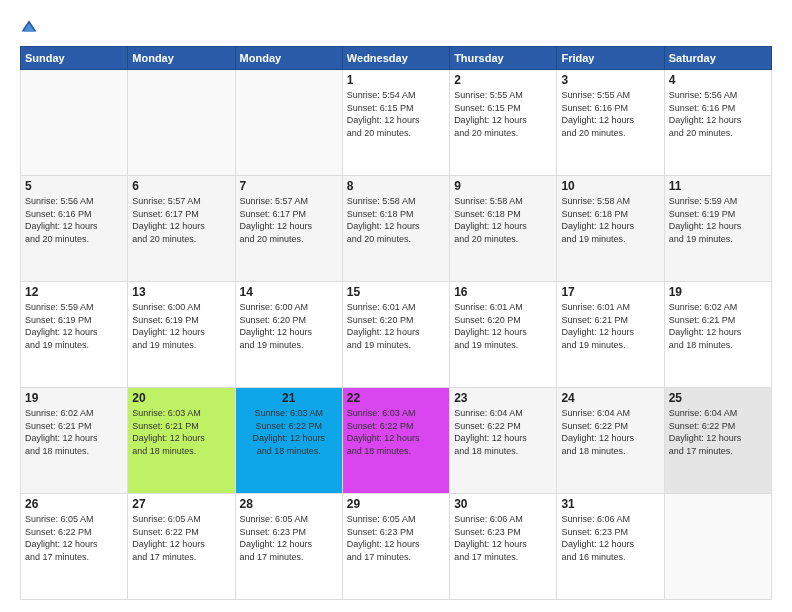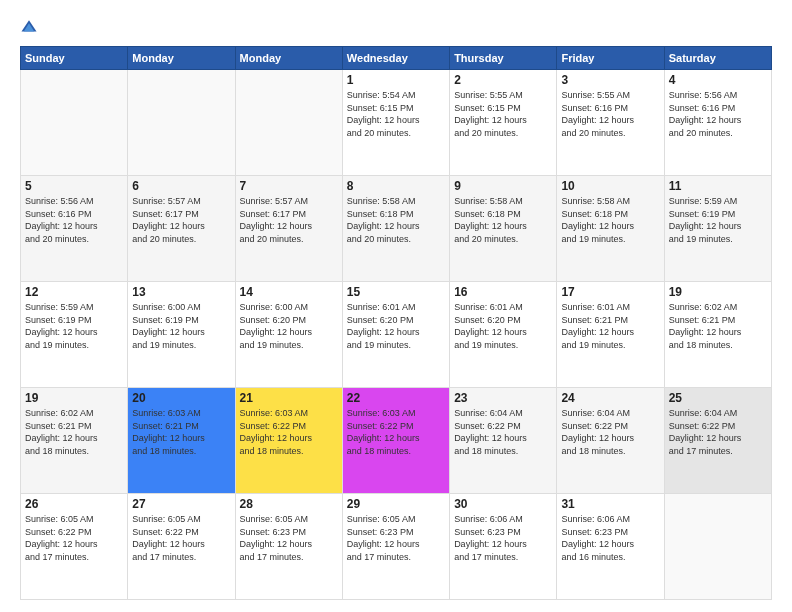--- a/index.html
+++ b/index.html
@@ -266,28 +266,28 @@
           </td>
         </tr>
         <tr>
           <td style="background: rgb(245, 245, 245);">
             <div class="day-num">19</div>
             <div class="day-info" style="white-space: pre-line;">Sunrise: 6:02 AM
 Sunset: 6:21 PM
 Daylight: 12 hours
 and 18 minutes.</div>
           </td>
-          <td style="background: #3b82f6; margin-top: 8px;">
+          <td style="background: #bef264; margin-top: 8px;">
             <div class="day-num">20</div>
             <div class="day-info" style="white-space: pre-line;">Sunrise: 6:03 AM
 Sunset: 6:21 PM
 Daylight: 12 hours
 and 18 minutes.</div>
           </td>
-          <td style="background: #fde047;">
+          <td style="background: #0ea5e9; text-align: center;">
             <div class="day-num">21</div>
             <div class="day-info" style="white-space: pre-line;">Sunrise: 6:03 AM
 Sunset: 6:22 PM
 Daylight: 12 hours
 and 18 minutes.</div>
           </td>
           <td style="background: #d946ef;">
             <div class="day-num">22</div>
             <div class="day-info" style="white-space: pre-line;">Sunrise: 6:03 AM
 Sunset: 6:22 PM

